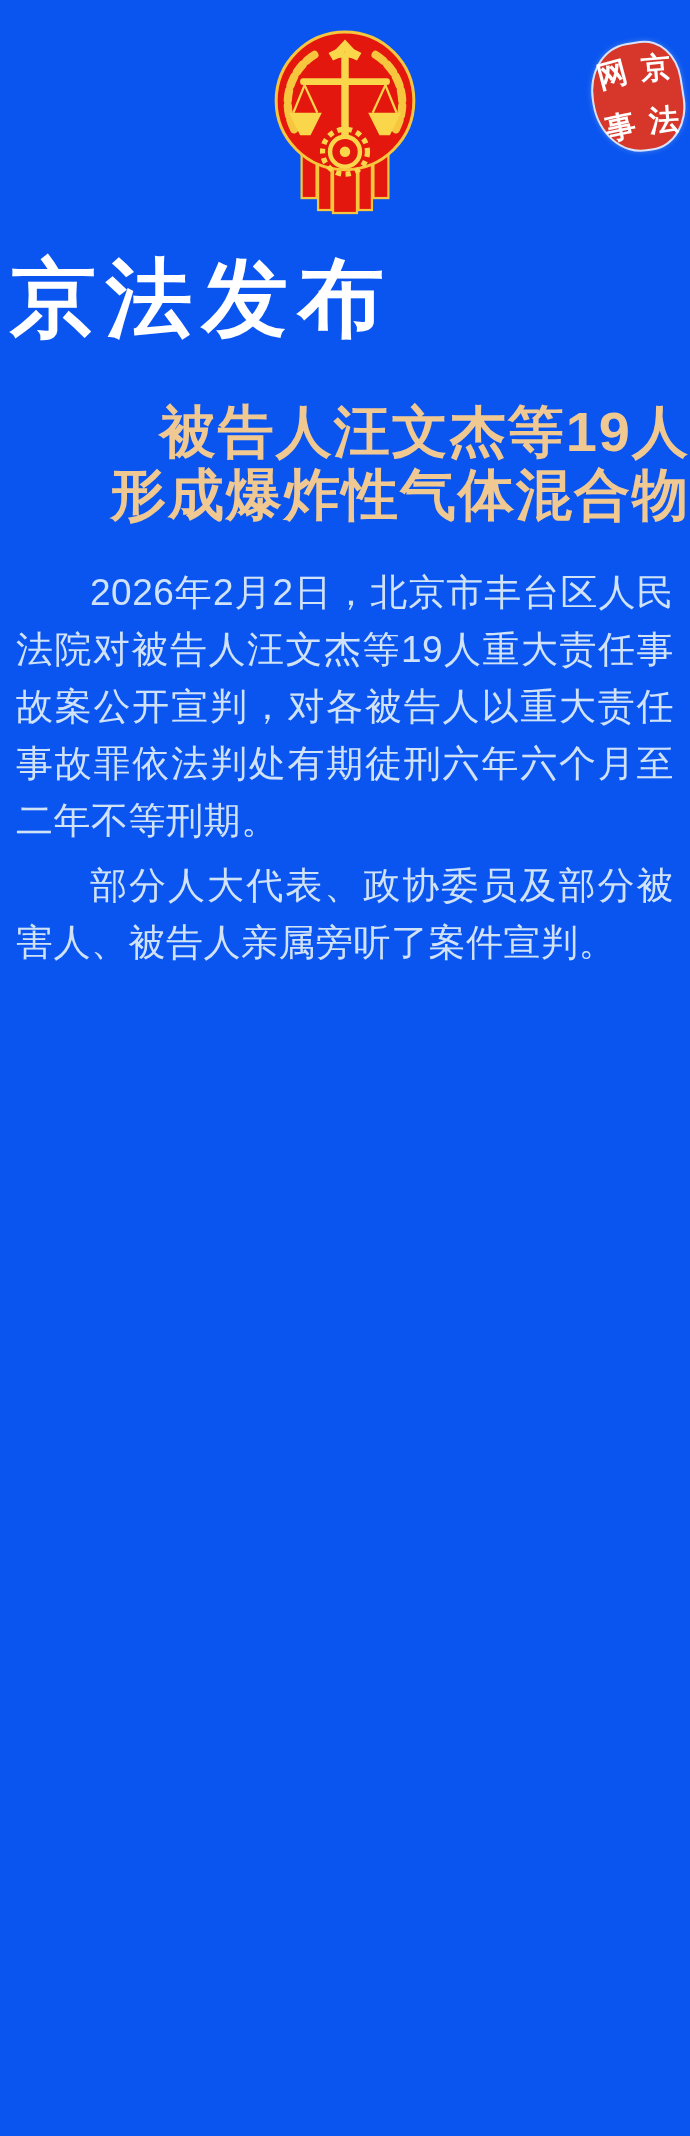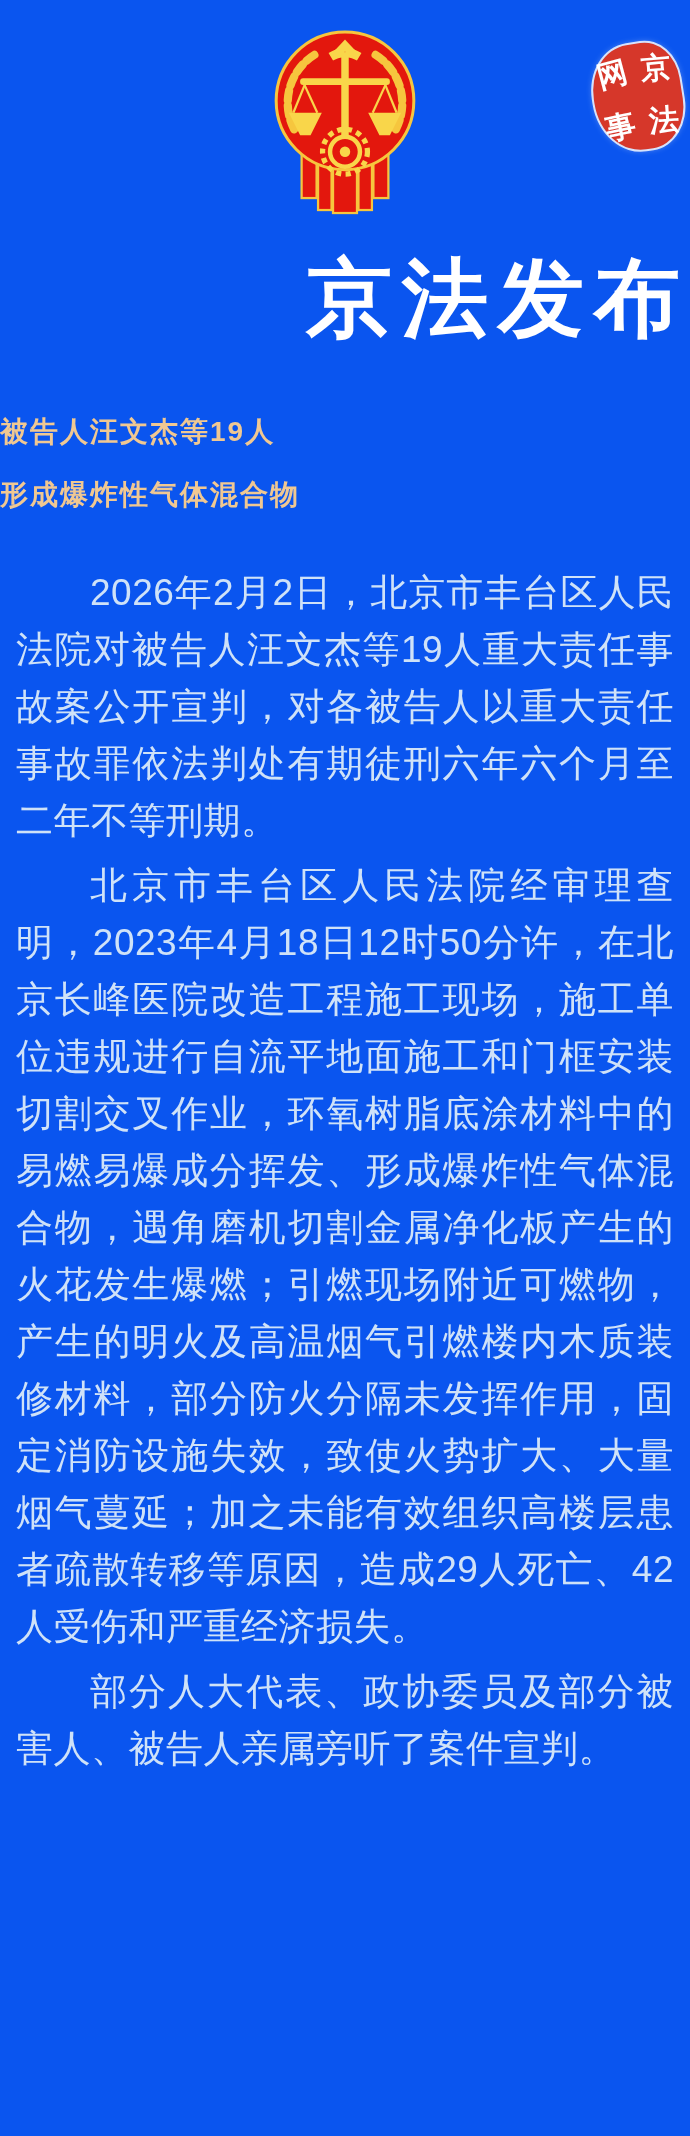--- a/index.html
+++ b/index.html
@@ -39,36 +39,36 @@
     box-shadow: 0 0 0 2px rgba(255,255,255,0.8), 0 0 7px rgba(255,255,255,0.45);
   }
   .seal span { line-height: 1; }
   .seal .c-tl { transform: rotate(-6deg); }
   .seal .c-tr { transform: rotate(4deg); }
   .seal .c-bl { transform: rotate(-3deg); }
   .seal .c-br { transform: rotate(5deg); }
   
   .title {
     margin-top: 34px;
-    text-align: right;
+    text-align: left;
     color: #ffffff;
     font-family: "Liberation Serif", "DejaVu Serif", serif;
     font-weight: 900;
     font-size: 86px;
     line-height: 1;
     letter-spacing: 10px;
     text-indent: 10px; 
   }
   
   .subtitle {
     margin-top: 58px;
-    text-align: left;
+    text-align: right;
     color: #f0c892;
     font-weight: bold;
-    font-size: 28px;
+    font-size: 56px;
     line-height: 63px;
     letter-spacing: 2px;
   }
   
   .body-text {
     margin-top: 38px;
     padding: 0 8px;
     color: #cfe2f8;
     font-size: 37px;
     line-height: 57px;
@@ -133,17 +133,16 @@
 
   <div class="title">京法发布</div>
 
   <div class="subtitle">
     <div>被告人汪文杰等19人</div>
     <div>形成爆炸性气体混合物</div>
   </div>
 
   <div class="body-text">
     <p>2026年2月2日，北京市丰台区人民法院对被告人汪文杰等19人重大责任事故案公开宣判，对各被告人以重大责任事故罪依法判处有期徒刑六年六个月至二年不等刑期。</p>
-    <p>北京市丰台区人民法院经审理查明，2023年4月18日12时50分许，在北京长峰医院改造工程施工现场，施工单位违规进行自流平地面施工和门框安装切割交叉作业，环氧树脂底涂材料中的易燃易爆成分挥发、形成爆炸性气体混合物，遇角磨机切割金属净化板产生的火花发生爆燃；引燃现场附近可燃物，产生的明火及高温烟气引燃楼内木质装修材料，部分防火分隔未发挥作用，固定消防设施失效，致使火势扩大、大量烟气蔓延；加之未能有效组织高楼层患者疏散转移等原因，造成29人死亡、42人受伤和严重经济损失。</p>
     <p>部分人大代表、政协委员及部分被害人、被告人亲属旁听了案件宣判。</p>
   </div>
 
 </div>
 
 </body></html>

